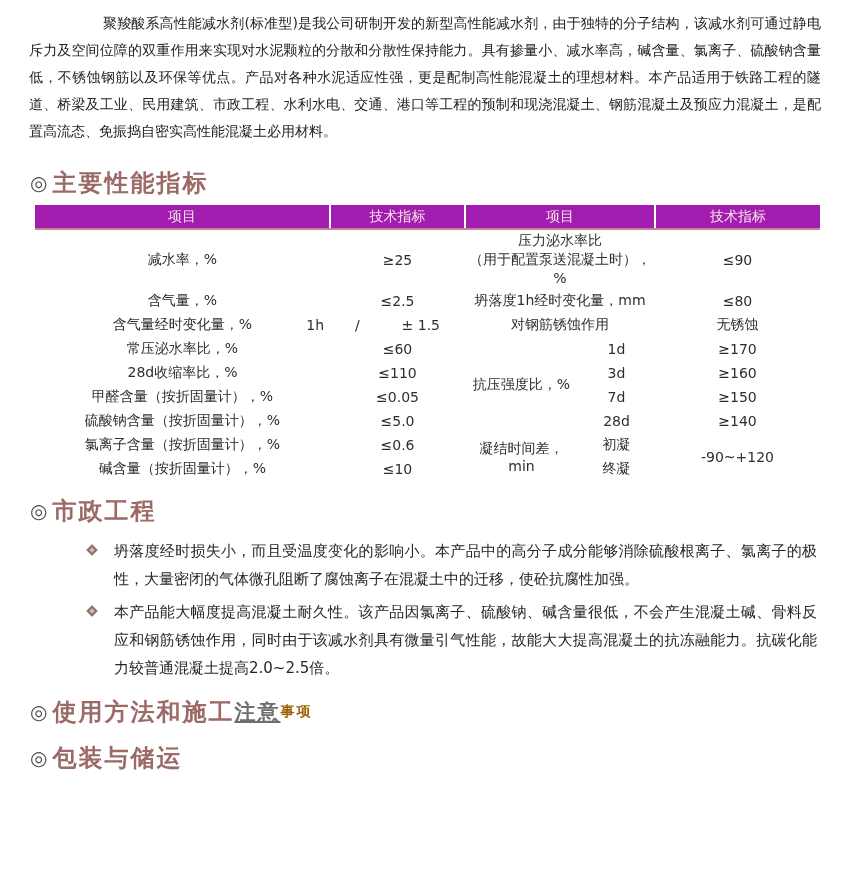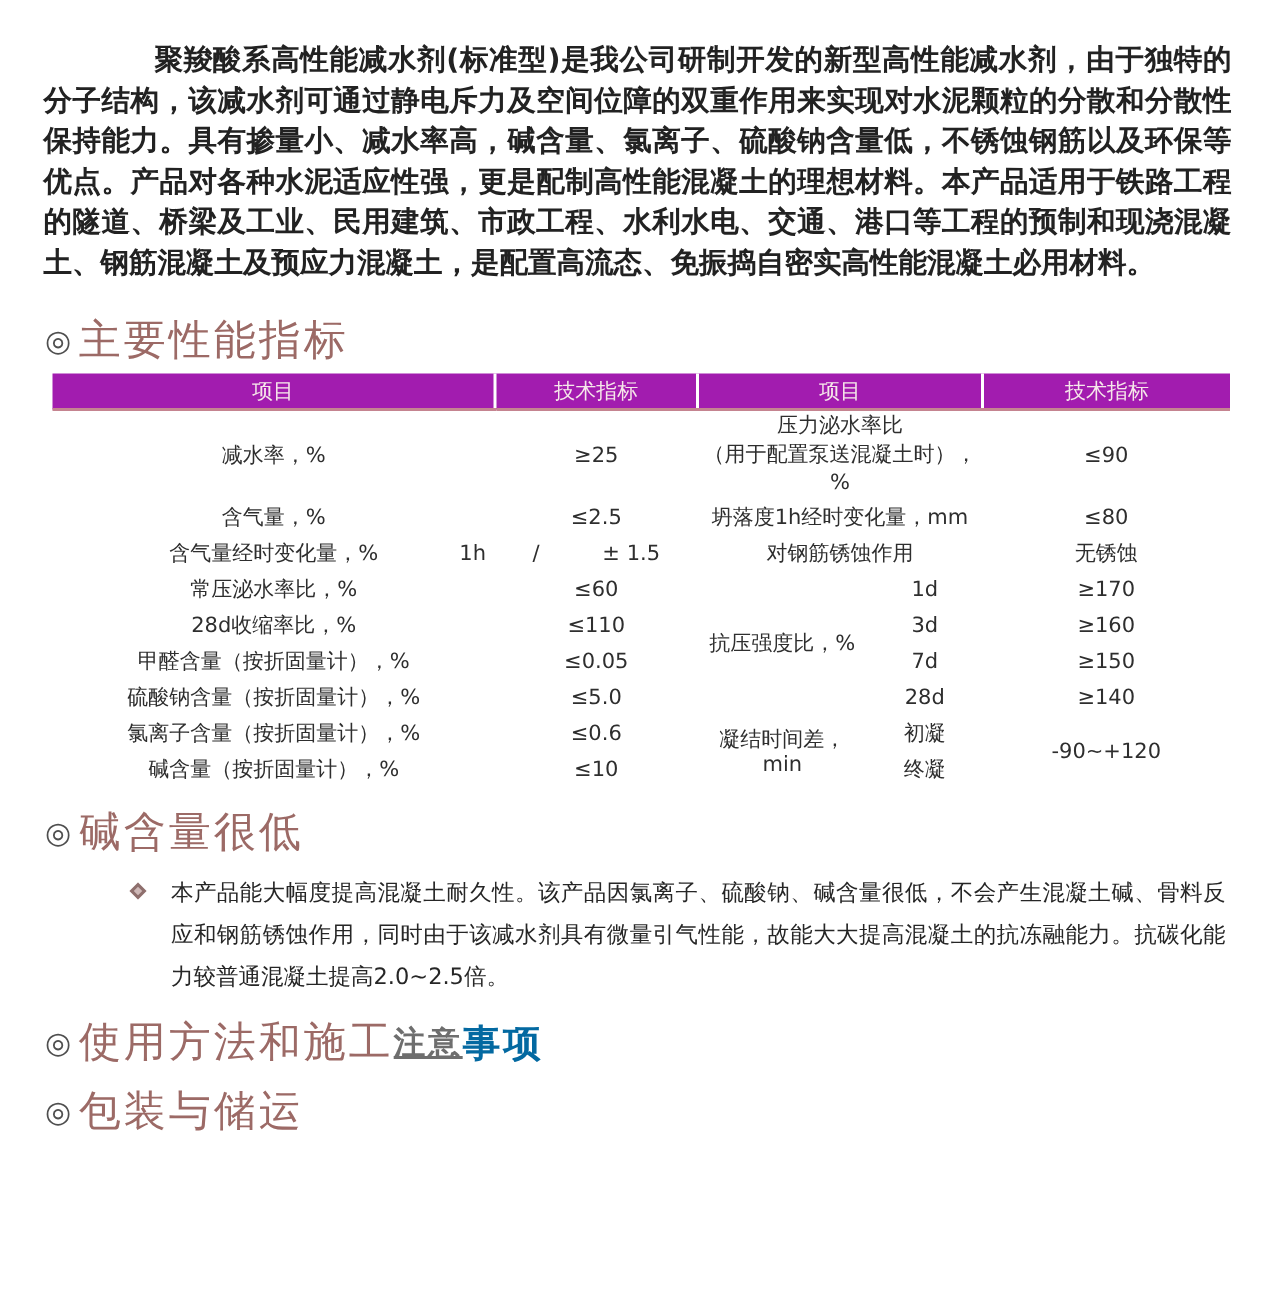--- a/index.html
+++ b/index.html
@@ -6,35 +6,35 @@
   html,body { background:#ffffff; }
   body {
     width:847px; height:875px; overflow:hidden;
     font-family:"DejaVu Sans","Liberation Sans",sans-serif;
     color:#2e2e2e;
   }
   .page { position:relative; width:847px; height:875px; background:#fff; }
 
   
   .intro {
-    margin:27px 26px 0 29px;
-    font-size:19px; line-height:27px;
+    margin:10px 26px 0 29px;
+    font-size:14px; line-height:27px;
     text-align:justify; text-indent:74px;
-    color:#222; font-weight:700;
+    color:#222; font-weight:400;
   }
 
   
   .sec-head {
     display:flex; align-items:center;
     margin-left:30px; height:28px;
   }
   .ring { font-size:20px; color:#4f4f4f; font-weight:bold; margin-right:5px; line-height:1; }
-  .sec-title { font-size:28px; font-weight:normal; color:#9c6a66; letter-spacing:2px; }
+  .sec-title { font-size:24px; font-weight:bold; color:#9c6a66; letter-spacing:2px; }
   .sec-title-gray1 { font-size:21px; font-weight:bold; color:#6e6e6e; letter-spacing:2px;text-decoration:underline; }
-  .sec-title-gray2 { font-size:25px; font-weight:bold; color:#0369a1; letter-spacing:2px; }
+  .sec-title-gray2 { font-size:14px; font-weight:bold; color:#a16207; letter-spacing:2px; }
   .mt-h1 { margin-top:24px; }
   .mt-h2 { margin-top:16px; }
   .mt-h3 { margin-top:16px; }
   .mt-h4 { margin-top:18px; }
 
   
   table.perf {
     margin:8px 27px 0 35px; width:785px;
     border-collapse:collapse; table-layout:fixed;
     font-size:14px;
@@ -163,23 +163,27 @@
       <tr>
         <td>碱含量（按折固量计），%</td>
         <td>≤10</td>
         <td>终凝</td>
       </tr>
     </tbody>
   </table>
 
   <div class="sec-head mt-h2">
     <span class="ring">◎</span>
-    <span class="sec-title">碱含量很低</span>
+    <span class="sec-title">市政工程</span>
   </div>
   <div class="bullets">
+    <div class="bullet-item">
+      <span class="diamond"></span>
+      <span class="bullet-text">坍落度经时损失小，而且受温度变化的影响小。本产品中的高分子成分能够消除硫酸根离子、氯离子的极性，大量密闭的气体微孔阻断了腐蚀离子在混凝土中的迁移，使砼抗腐性加强。</span>
+    </div>
     <div class="bullet-item">
       <span class="diamond"></span>
       <span class="bullet-text">本产品能大幅度提高混凝土耐久性。该产品因氯离子、硫酸钠、碱含量很低，不会产生混凝土碱、骨料反应和钢筋锈蚀作用，同时由于该减水剂具有微量引气性能，故能大大提高混凝土的抗冻融能力。抗碳化能力较普通混凝土提高2.0~2.5倍。</span>
     </div>
   </div>
 
   <div class="sec-head mt-h3">
     <span class="ring">◎</span>
     <span class="sec-title">使用方法和施工</span>
     <span class="sec-title-gray1">注意</span>

